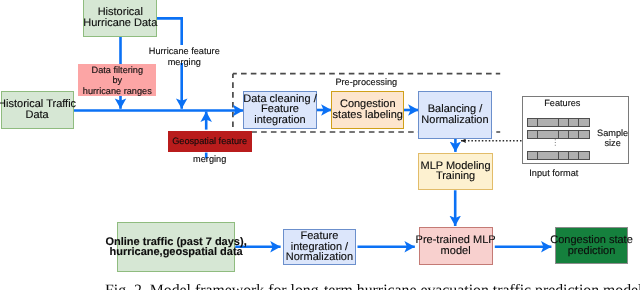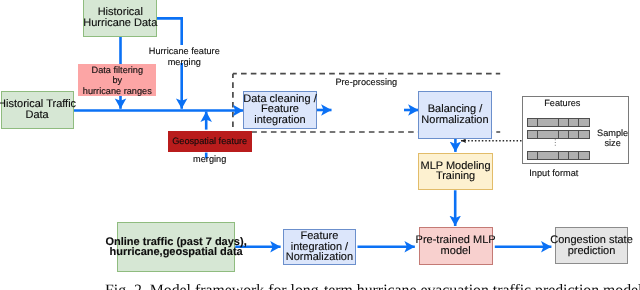--- a/index.html
+++ b/index.html
@@ -15,21 +15,21 @@
   .panel{z-index:2;}
   .dashgroup{z-index:0;}
   .caption{position:absolute;font-family:"Liberation Serif",serif;font-size:15px;color:#0d0d0d;white-space:nowrap;}
   .box{white-space:pre;}
   .lbl{white-space:pre;}
   .green{background:#d6e7d4;border:1px solid #8fbc7f;}
   .blue{background:#dce6fb;border:1px solid #6b8fcc;}
   .orange{background:#fde5ce;border:1px solid #d0a019;}
   .yellow{background:#fdf1d0;border:1px solid #e2bc69;}
   .pink{background:#f8d0ce;border:1px solid #c47a75;}
-  .gray{background:#e5e5e5;border:1px solid #8c8c8c;}
+  .gray{background:#15803d;border:1px solid #8c8c8c;}
 
   #b-hhd{left:83.4px;top:-0.6px;width:73.8px;height:37.3px;}
   #b-htd{left:0.5px;top:91.2px;width:73.2px;height:37.5px;}
   #b-ngd{left:170.5px;top:158.7px;width:73.9px;height:37.2px;}
   #b-dcl{left:243px;top:91px;width:74px;height:37.6px;}
   #b-csl{left:331.2px;top:91px;width:73.2px;height:37.6px;}
   #b-bal{left:418.1px;top:91px;width:73.8px;height:48px;}
   #b-mlp{left:418.3px;top:152.7px;width:74.5px;height:37.6px;}
   #b-onl{left:117.4px;top:222.2px;width:117.4px;height:50.1px;font-weight:bold;}
   #b-fin{left:283px;top:228.6px;width:72.9px;height:36.7px;}
@@ -72,20 +72,22 @@
   </svg>
   <div class="lbl" id="lbl-prep">Pre-processing</div>
 
   <div class="box green" id="b-hhd">Historical
 Hurricane Data</div>
   <div class="box green" id="b-htd">Historical Traffic
 Data</div>
   <div class="box blue" id="b-dcl">Data cleaning /
 Feature
 integration</div>
+  <div class="box orange" id="b-csl">Congestion
+states labeling</div>
   <div class="box blue" id="b-bal">Balancing /
 Normalization</div>
   <div class="box yellow" id="b-mlp">MLP Modeling
 Training</div>
   <div class="box green" id="b-onl">Online traffic (past 7 days),
 hurricane,geospatial data</div>
   <div class="box blue" id="b-fin">Feature
 integration /
 Normalization</div>
   <div class="box pink" id="b-ptm">Pre-trained MLP

